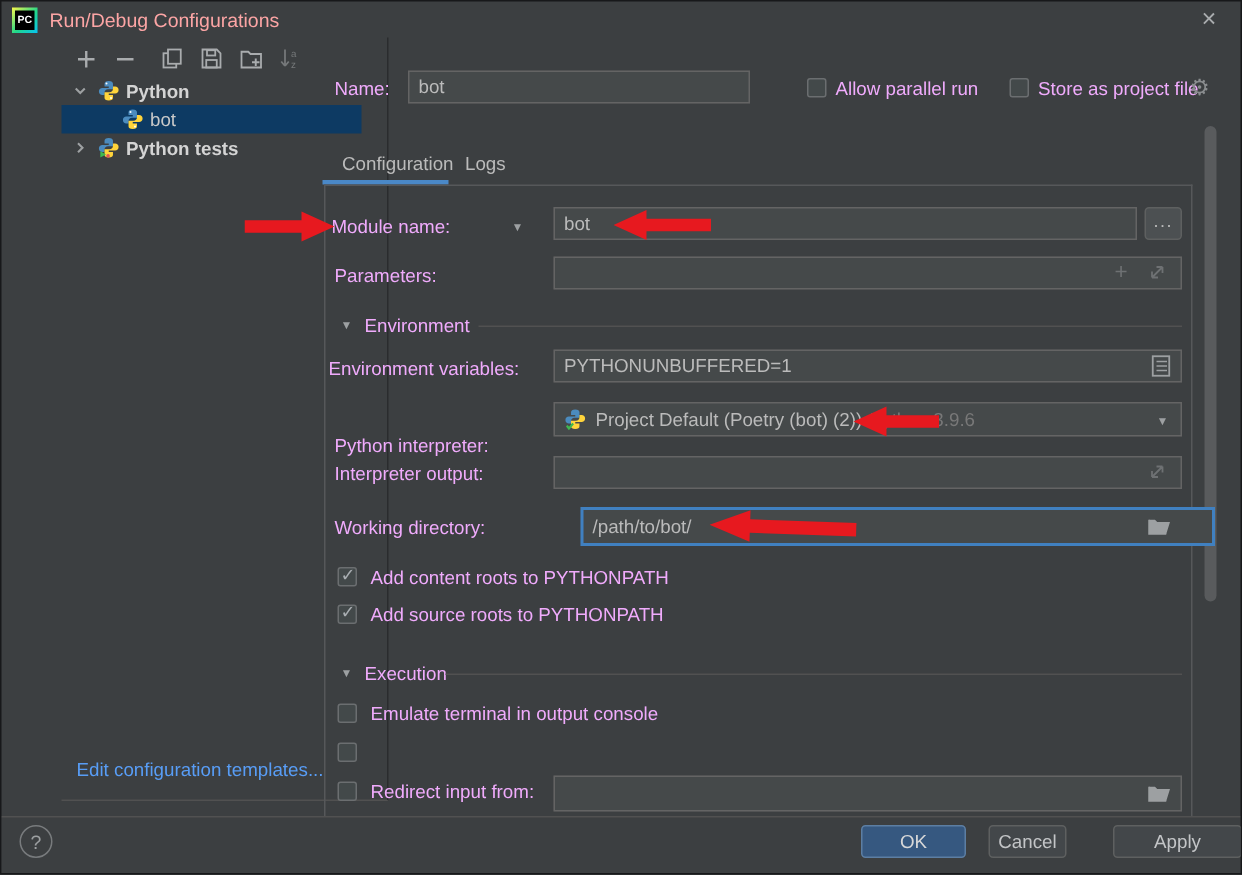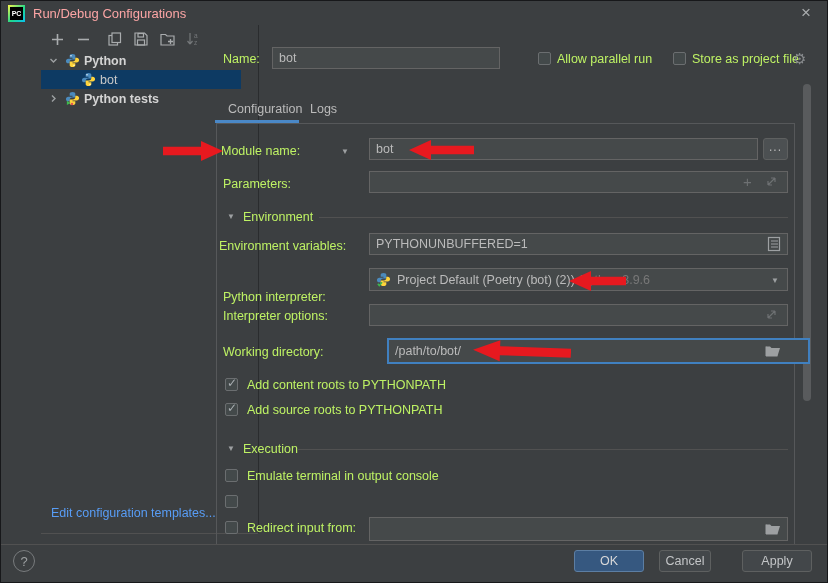--- a/index.html
+++ b/index.html
@@ -3,21 +3,21 @@
 <meta charset="utf-8">
 <style>
   * { margin:0; padding:0; box-sizing:border-box; }
   html,body { background:#2b2b2b; }
   body { font-family:"Liberation Sans","DejaVu Sans",sans-serif; }
   .dialog {
     position:relative; width:828px; height:583px;
     background:#3c3f41; color:#bbbbbb; overflow:hidden;
     border:1px solid #17181a; font-size:12.5px;
   }
-  .lbl { position:absolute; color:#bef264; font-size:12.5px; line-height:15px; white-space:nowrap; }
+  .lbl { position:absolute; color:#f0abfc; font-size:12.5px; line-height:15px; white-space:nowrap; }
   .dim { color:#787878; }
 
   
   .titlebar { position:absolute; left:0; top:0; width:100%; height:24px; }
   .pc-logo { position:absolute; left:7px; top:4px; width:17px; height:17px;
     background:linear-gradient(135deg,#fcf84a 0%,#21d789 55%,#07c3f2 100%);
     padding:2px; }
   .pc-logo .inner { width:13px; height:13px; background:#000; color:#fff;
     font-size:7px; font-weight:bold; display:flex; align-items:center; justify-content:center; letter-spacing:0; }
   .dlg-title { position:absolute; left:32px; top:5px; font-size:13px; color:#fca5a5; }
@@ -228,21 +228,21 @@
           <path fill="#4b8bbe" d="M8 1C6 1 5 1.8 5 3v2h3v1H3.5C2 6 1 7 1 8.5S2 11 3.5 11H5V9.5C5 8 6 7 7.5 7H11V3c0-1.2-1-2-3-2z"></path>
           <path fill="#ffd43b" d="M8 15c2 0 3-.8 3-2v-2H8v-1h4.5c1.5 0 2.5-1 2.5-2.5S14 5 12.5 5H11v1.5C11 8 10 9 8.5 9H5v4c0 1.2 1 2 3 2z"></path>
           <path d="M2 12.5l1.5 2L6.5 11" stroke="#3fb950" stroke-width="1.6" fill="none"></path>
         </svg>
     </span>
     <span class="combo-text">Project Default (Poetry (bot) (2))</span>
     <span class="combo-text dim" style="margin-left:5px;">Python 3.9.6</span>
   </div>
   <div class="sec-arrow" style="left:770px; top:275px;">▼</div>
 
-  <div class="lbl" style="left:222px; top:308px;">Interpreter options:</div>
+  <div class="lbl" style="left:222px; top:308px;">Interpreter output:</div>
   <div class="input" style="left:368px; top:303px; width:419px; height:22px;"></div>
   <div class="field-ico" style="left:764px; top:307px;">
     <svg width="13" height="13">
         <path d="M3 10L10 3M10 3h-4M10 3v4M3 10h4M3 10V6" stroke="#6e7173" stroke-width="1.2" fill="none"></path>
       </svg>
   </div>
 
   <div class="lbl" style="left:222px; top:344px;">Working directory:</div>
   <div class="input focused" style="left:366px; top:337px; width:423px; height:26px;">/path/to/bot/</div>
   <div class="field-ico" style="left:764px; top:343px;">
@@ -271,21 +271,21 @@
     <svg width="16" height="13">
         <path d="M1 2.5h4l1.5 1.5H15l-2.5 8H1z" fill="#9da0a2"></path>
         <path d="M1 2.5v9.5h11.5" fill="none" stroke="#9da0a2" stroke-width="1"></path>
       </svg>
   </div>
 
   <div class="bottom-bar">
     <div class="help-btn">?</div>
     <div class="btn primary" style="left:573px; width:70px;">OK</div>
     <div class="btn" style="left:658px; width:52px;">Cancel</div>
-    <div class="btn" style="left:741px; width:70px;">Apply</div>
+    <div class="btn" style="left:741px; width:86px;">Apply</div>
   </div>
 
   <div class="arrow" style="left:162px; top:139px;">
     <svg width="60" height="22">
         <polygon points="60,11 38,1 38,6.8 0,6.8 0,15.2 38,15.2 38,21" fill="#e7191f"></polygon>
       </svg>
   </div>
   <div class="arrow" style="left:408px; top:138px;">
     <svg width="65" height="22">
         <polygon points="0,11 22,1 22,6.8 65,6.8 65,15.2 22,15.2 22,21" fill="#e7191f"></polygon>

